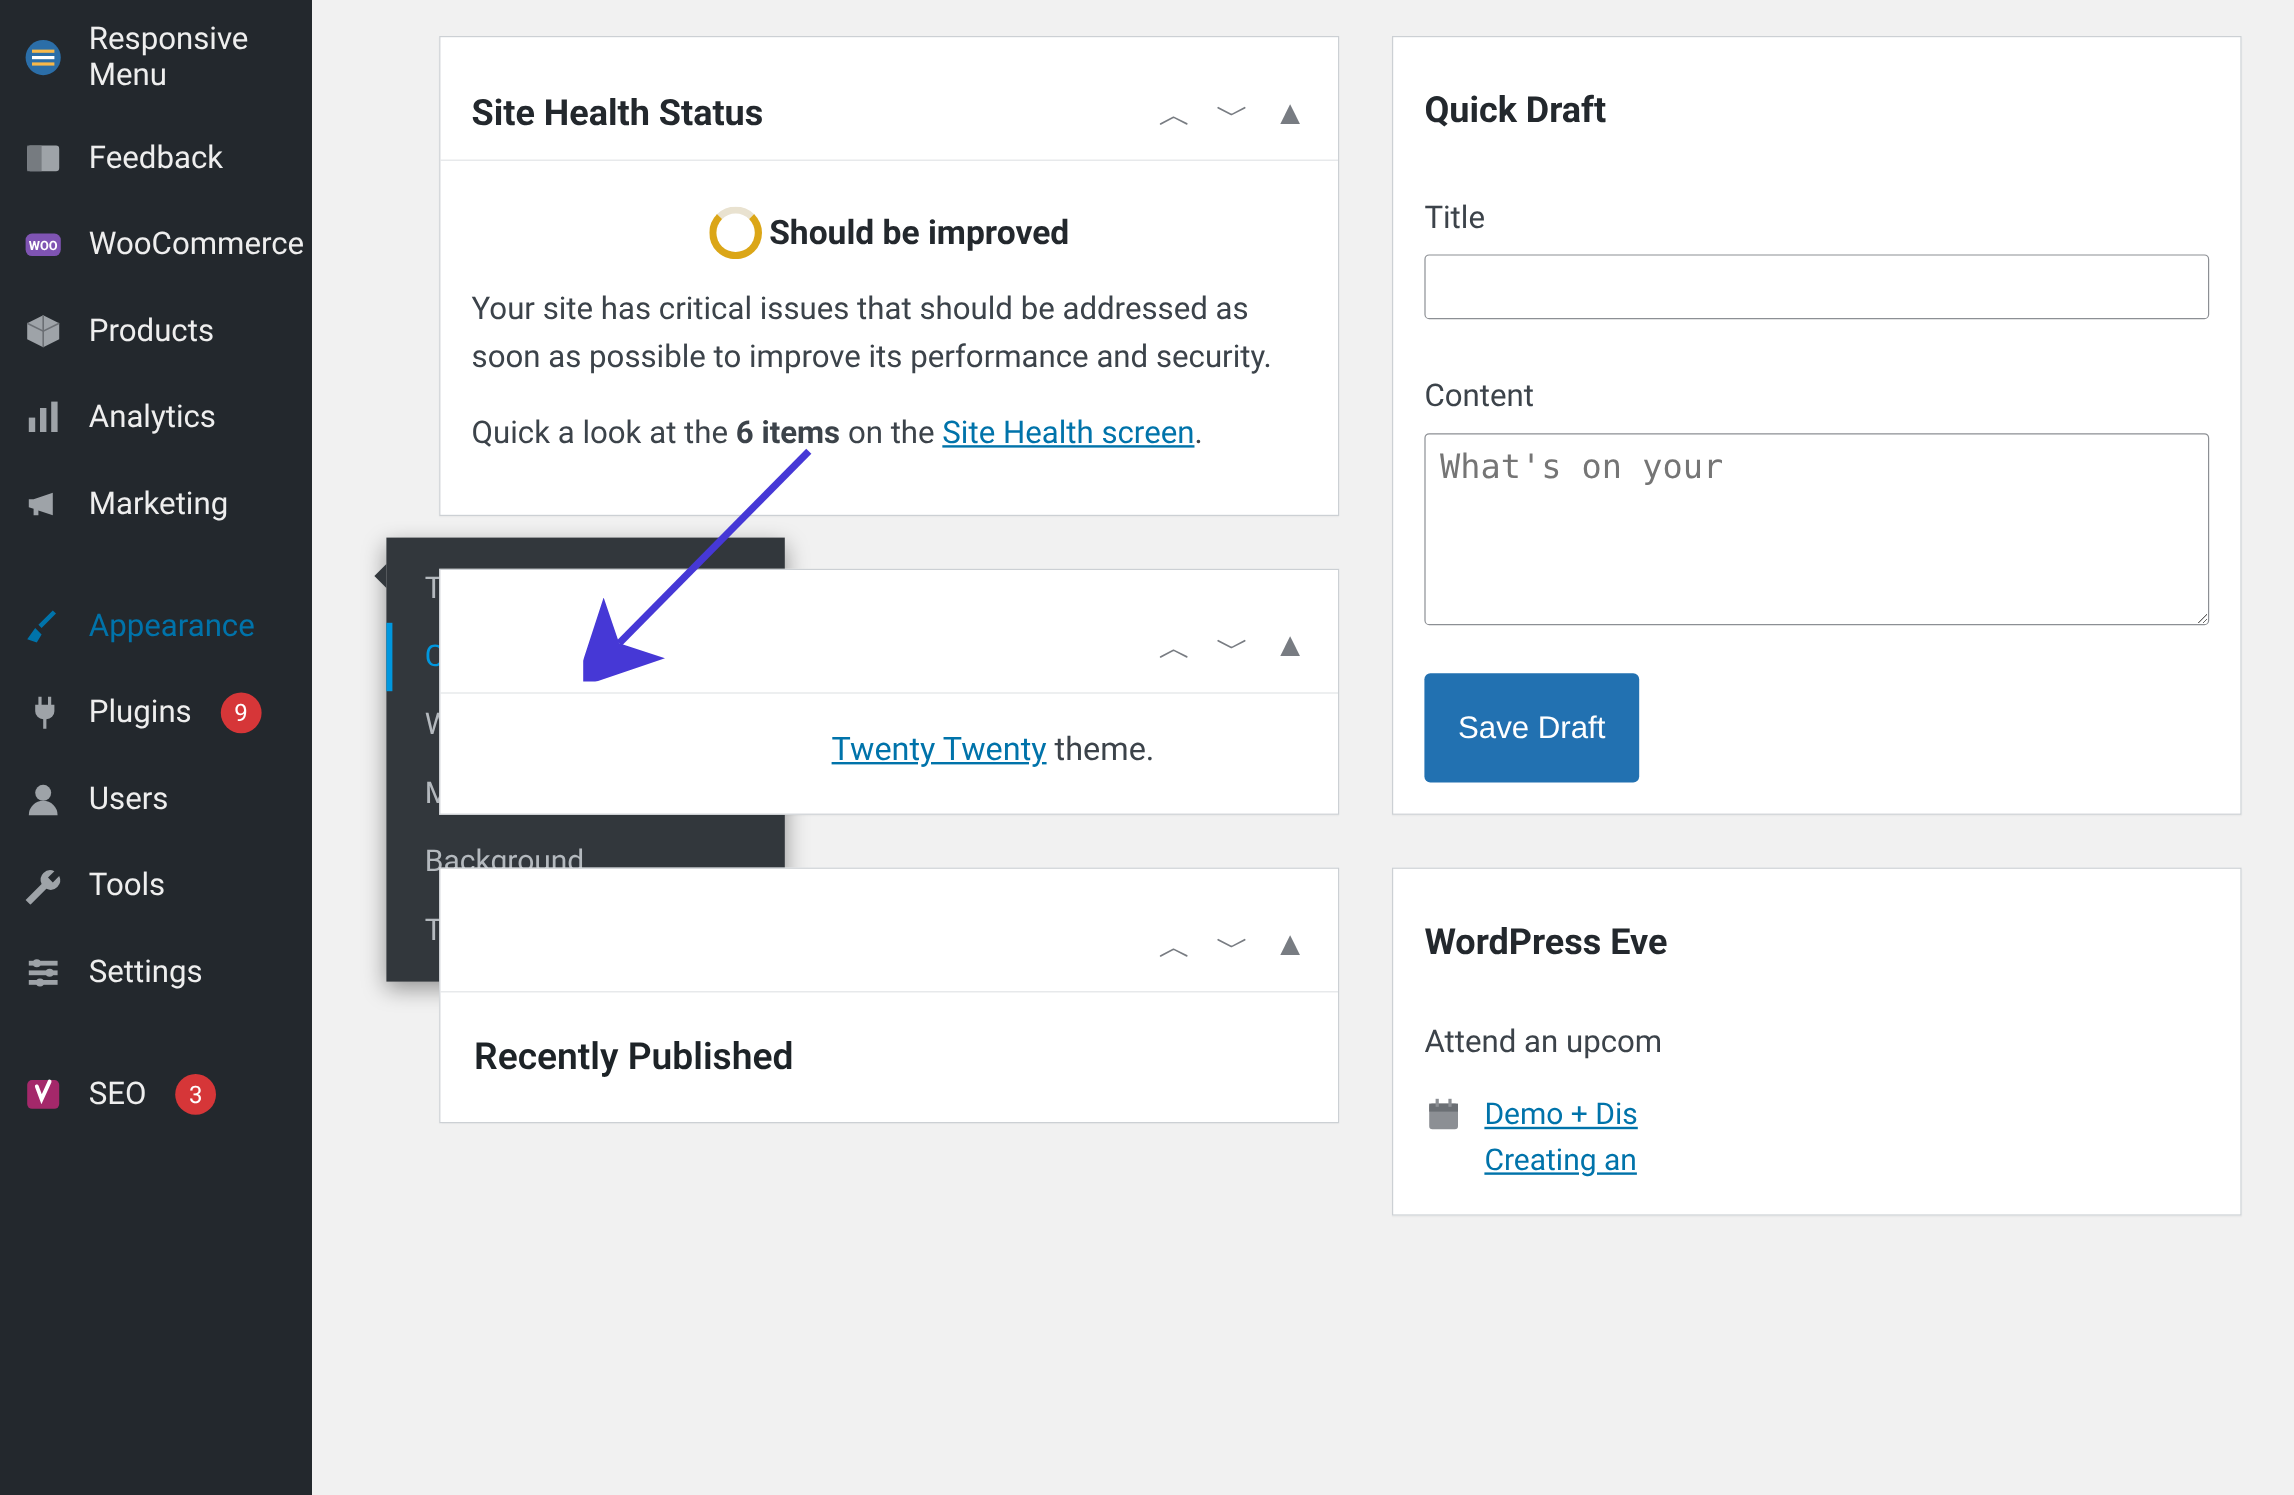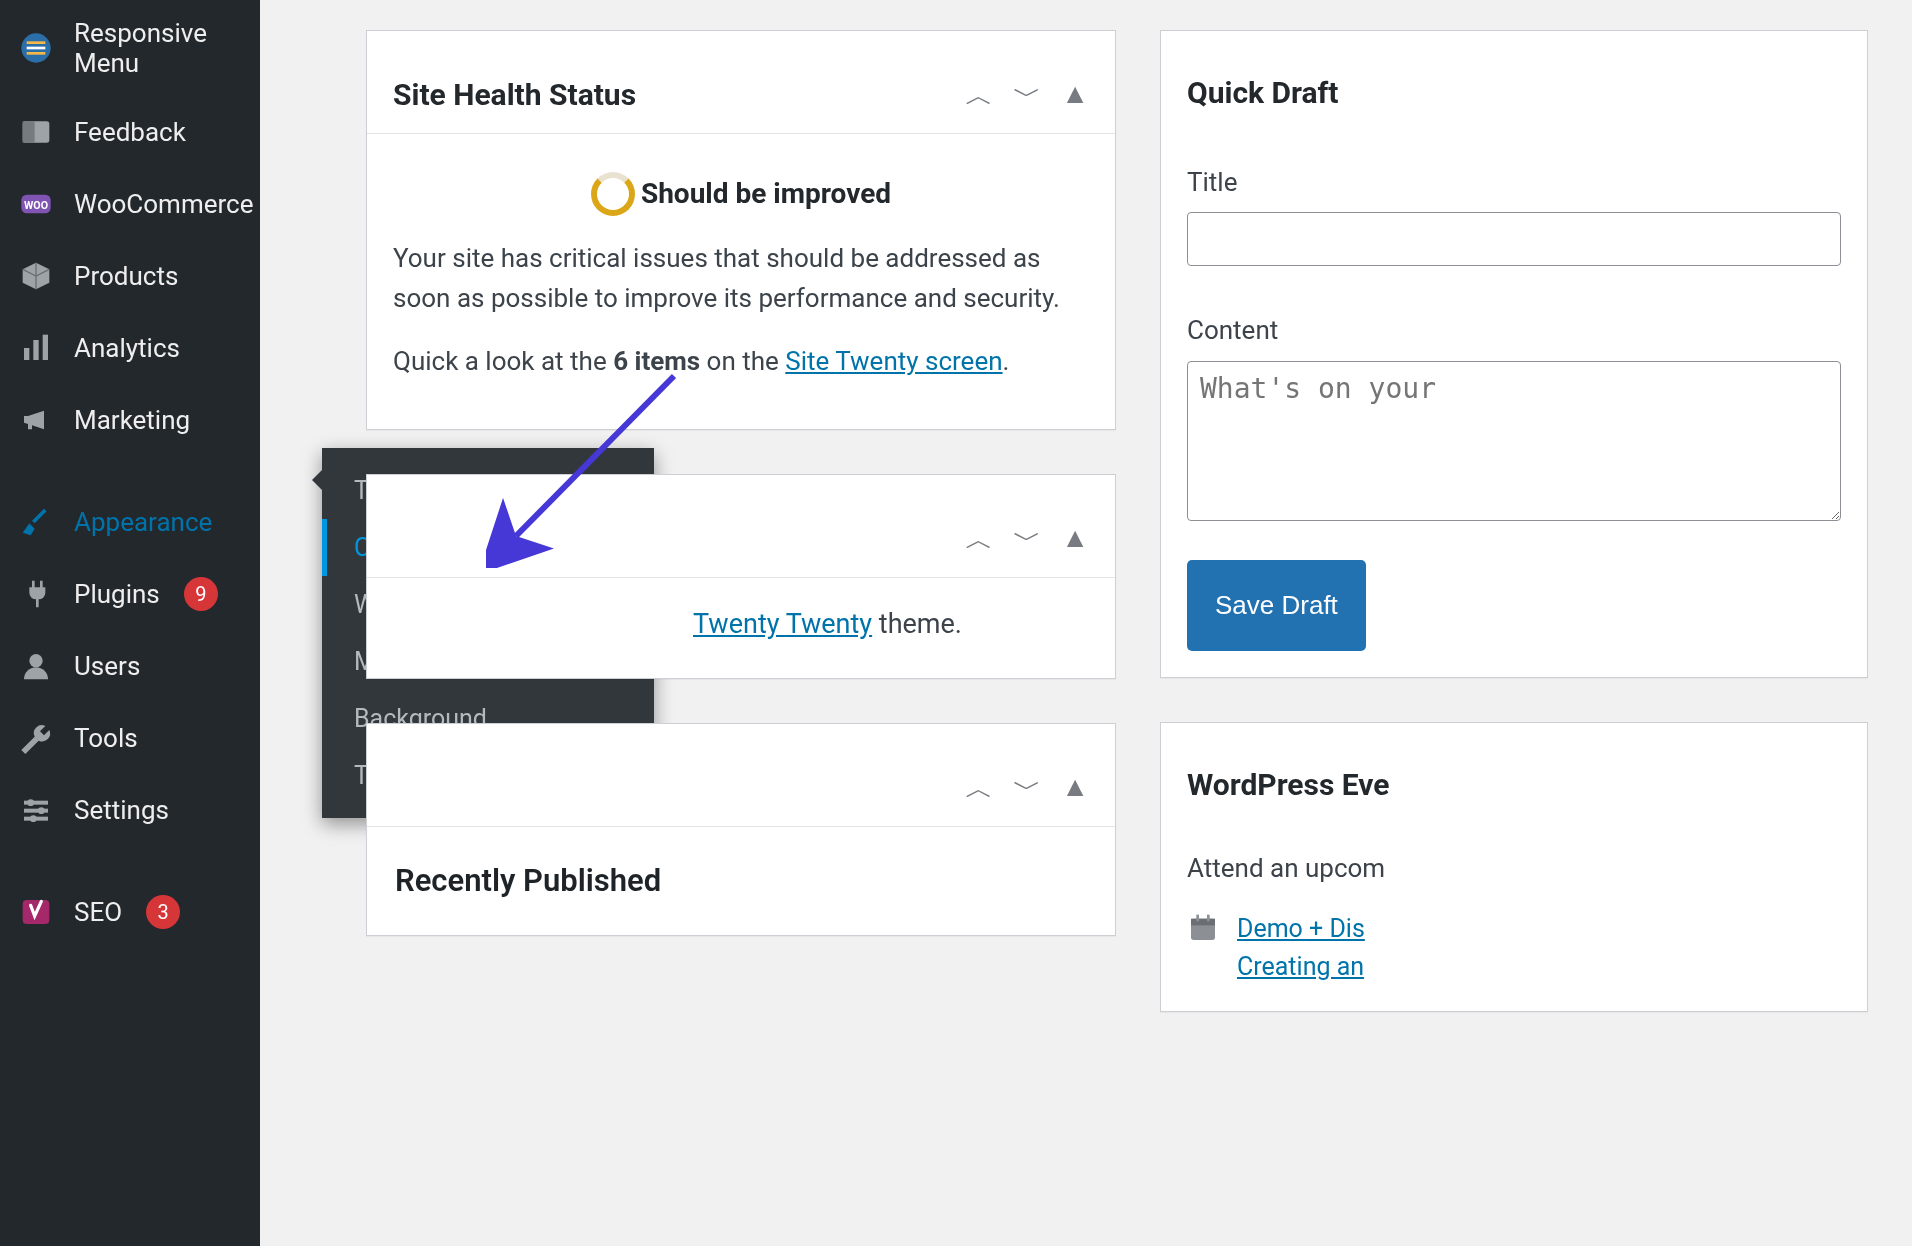--- a/index.html
+++ b/index.html
@@ -361,21 +361,21 @@
           <span class="chev">▲</span>
         </div>
       </div>
       <div class="panel-body">
         <div class="site-health-indicator">
           <div class="health-circle"></div>
           <div class="health-label">Should be improved</div>
         </div>
         <p>Your site has critical issues that should be addressed as soon as possible to improve its performance and security.</p>
         <p>
-          <span>Quick a look at the </span><strong>6 items</strong><span> on the </span><a href="#">Site Twenty screen</a><span>.</span>
+          <span>Quick a look at the </span><strong>6 items</strong><span> on the </span><a href="#">Site Health screen</a><span>.</span>
         </p>
       </div>
     </div>
 
     <div class="panel">
       <div class="panel-header">
         <div class="panel-title">&nbsp;</div>
         <div class="panel-controls">
           <span class="chev">︿</span>
           <span class="chev">﹀</span>

